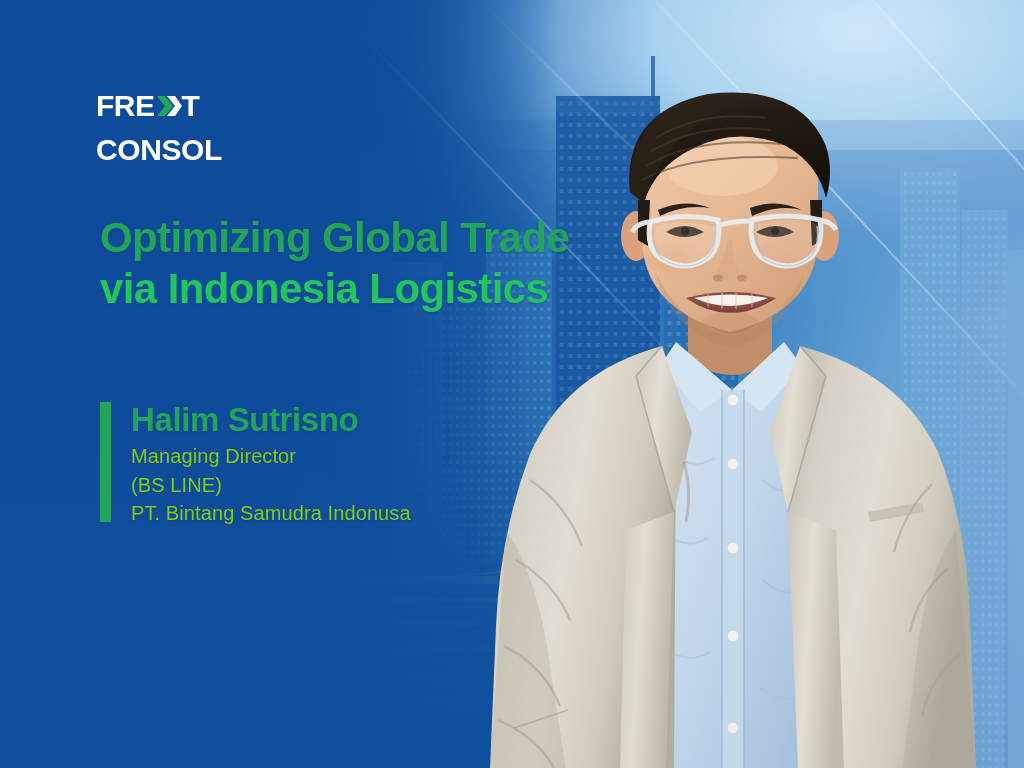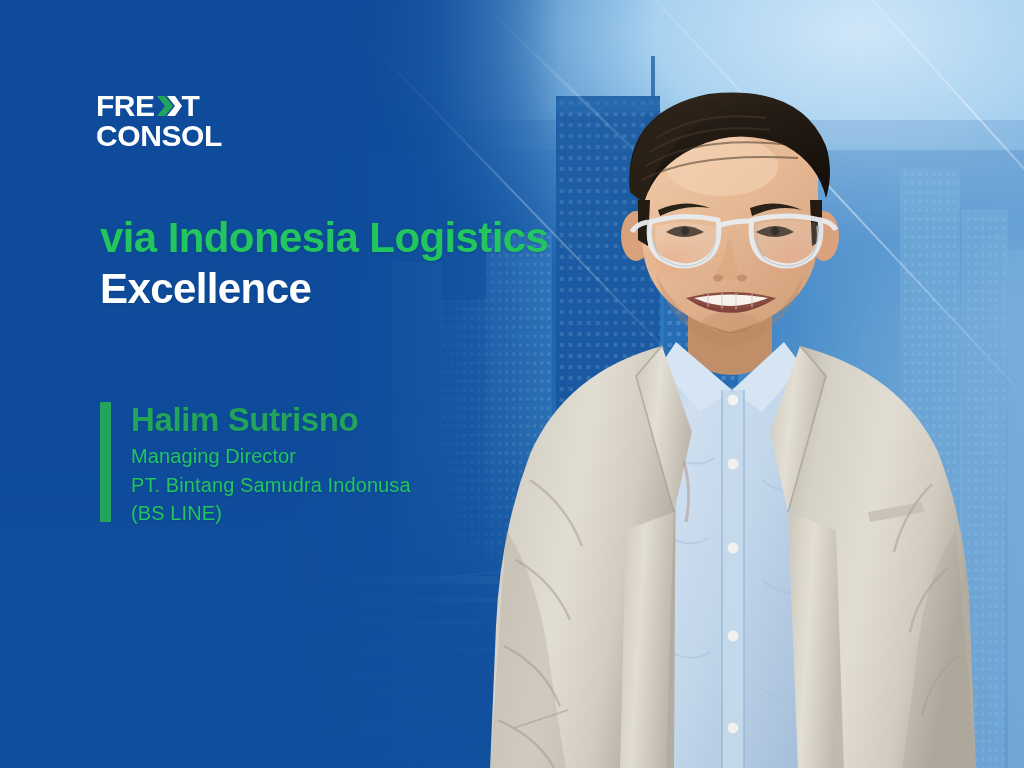--- a/index.html
+++ b/index.html
@@ -71,21 +71,21 @@
   
   .logo{
     position:absolute; left:96px; top:92px;
     color:#fff; line-height:0.92;
     font-weight:800; letter-spacing:-0.5px;
   }
   .logo-row{ display:flex; align-items:center; }
   .logo-t1{ font-size:30px; font-weight:800; letter-spacing:-0.5px; }
   .logo-chev{ display:inline-flex; margin:0 0px 0 1px; }
   .logo-t2{ font-size:30px; font-weight:800; letter-spacing:0px; }
-  .logo-row2{ font-size:30px; font-weight:800; letter-spacing:-0.4px; margin-top:2px; }
+  .logo-row2{ font-size:30px; font-weight:800; letter-spacing:-0.4px; margin-top:16px; }
 
   
   .title{
     position:absolute; left:100px; top:212px;
     font-size:42px; font-weight:700; line-height:1.22;
     letter-spacing:-0.6px;
     text-shadow:0 1px 3px rgba(6,40,85,.28);
   }
   .title .l1{ color:#22A45A; display:block; }
   .title .l2{ color:#22c55e; display:block; }
@@ -96,21 +96,21 @@
   .speaker-bar{
     width:11px; height:120px; background:#22A45A; flex:0 0 11px;
     border-radius:1px;
   }
   .speaker-txt{ margin-left:20px; }
   .sp-name{
     color:#22A45A; font-size:33px; font-weight:700; line-height:1.1;
     letter-spacing:-0.4px; text-shadow:0 1px 3px rgba(6,40,85,.25);
   }
   .sp-role{
-    color:#22c55e; font-size:20px; font-weight:400; line-height:1.42;
+    color:#84cc16; font-size:20px; font-weight:400; line-height:1.42;
     letter-spacing:.1px; margin-top:4px;
     text-shadow:0 1px 2px rgba(6,40,85,.30);
   }
   .sp-line{ display:block; }
 </style>
 </head>
 <body>
 
 <div id="stage">
 
@@ -407,30 +407,30 @@
             <polygon points="1,3 9,3 17,13 9,23 1,23 9,13" fill="#22A45A"></polygon>
             <polygon points="11,3 19,3 26,13 19,23 11,23 19,13" fill="#ffffff"></polygon>
           </svg>
         </span>
         <span class="logo-t2">T</span>
       </div>
       <div class="logo-row2">CONSOL</div>
     </div>
 
     <div class="title">
+      <span class="l1">Optimizing Global Trade</span>
       <span class="l2">via Indonesia Logistics</span>
-      <span class="l3">Excellence</span>
     </div>
 
     <div class="speaker">
       <div class="speaker-bar"></div>
       <div class="speaker-txt">
         <div class="sp-name">Halim Sutrisno</div>
         <div class="sp-role">
           <span class="sp-line">Managing Director</span>
+          <span class="sp-line">(BS LINE)</span>
           <span class="sp-line">PT. Bintang Samudra Indonusa</span>
-          <span class="sp-line">(BS LINE)</span>
         </div>
       </div>
     </div>
 
   </div>
 </div>
 
 </body></html>

